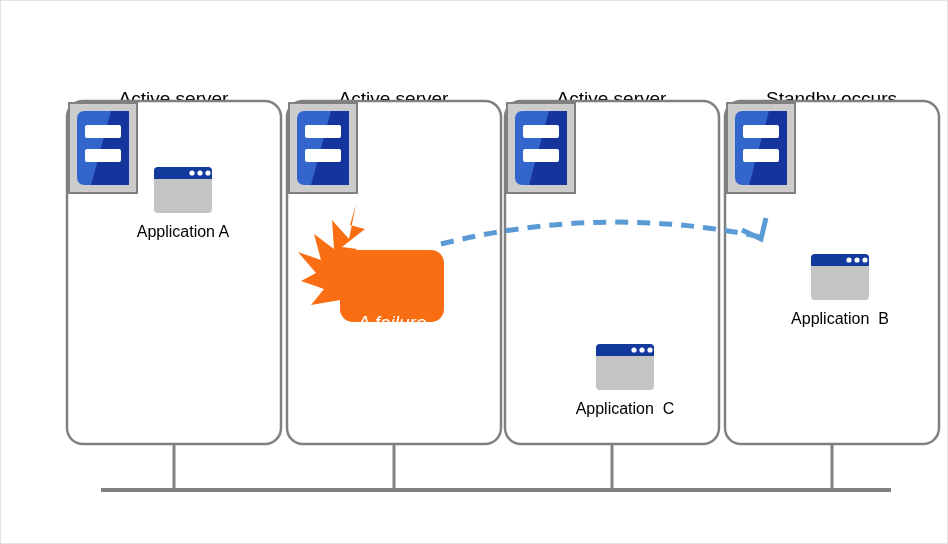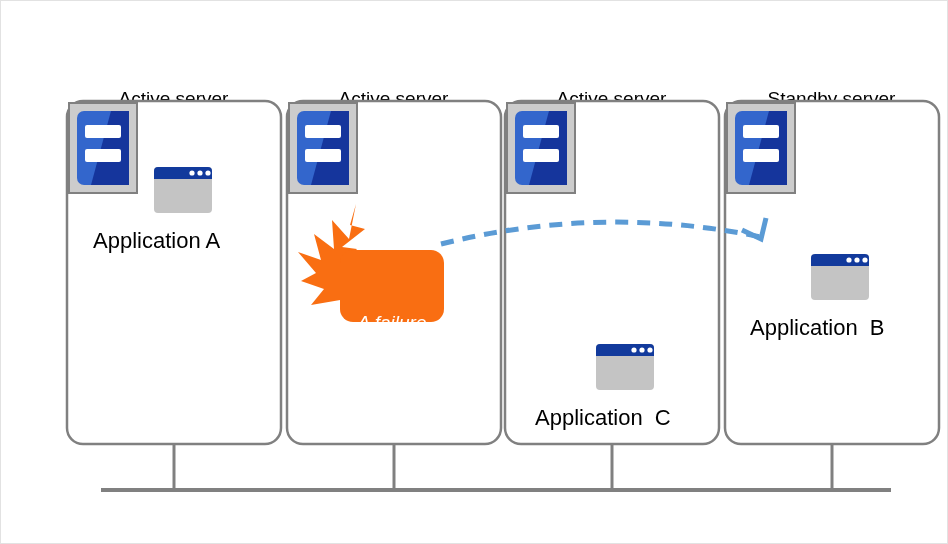--- a/index.html
+++ b/index.html
@@ -31,25 +31,25 @@
   .col-title {
     position: absolute;
     text-align: center;
     font-size: 19px;
     line-height: 24px;
     color: #000000;
     white-space: pre;
   }
   .app-label {
     position: absolute;
-    font-size: 22px;
+    font-size: 16px;
     line-height: 22px;
     color: #000000;
     white-space: pre;
-    margin-top: 9px;
+    text-align: center;
   }
   .failure-text {
     position: absolute;
     color: #ffffff;
     font-size: 19px;
     line-height: 25px;
     text-align: center;
     white-space: pre;
     font-family: "Liberation Sans", sans-serif;
   }
@@ -65,21 +65,21 @@
   </div>
   <div class="col-title" style="left:285px; top:38px; width:215px;">
     <div>Active server</div>
     <div>Server 2</div>
   </div>
   <div class="col-title" style="left:503px; top:38px; width:215px;">
     <div>Active server</div>
     <div>Server 3</div>
   </div>
   <div class="col-title" style="left:723px; top:38px; width:215px;">
-    <div>Standby server</div>
+    <div>Standby occurs</div>
     <div>Server 4</div>
   </div>
 
   <svg class="svg-layer" viewBox="0 0 948 544" xmlns="http://www.w3.org/2000/svg">
 
     <defs>
 
       <g id="server-machine">
         <rect x="0" y="0" width="68" height="90" fill="#cccccc" stroke="#808080" stroke-width="2"></rect>
         <rect x="8" y="8" width="52" height="74" rx="7" ry="7" fill="#3366cc"></rect>

